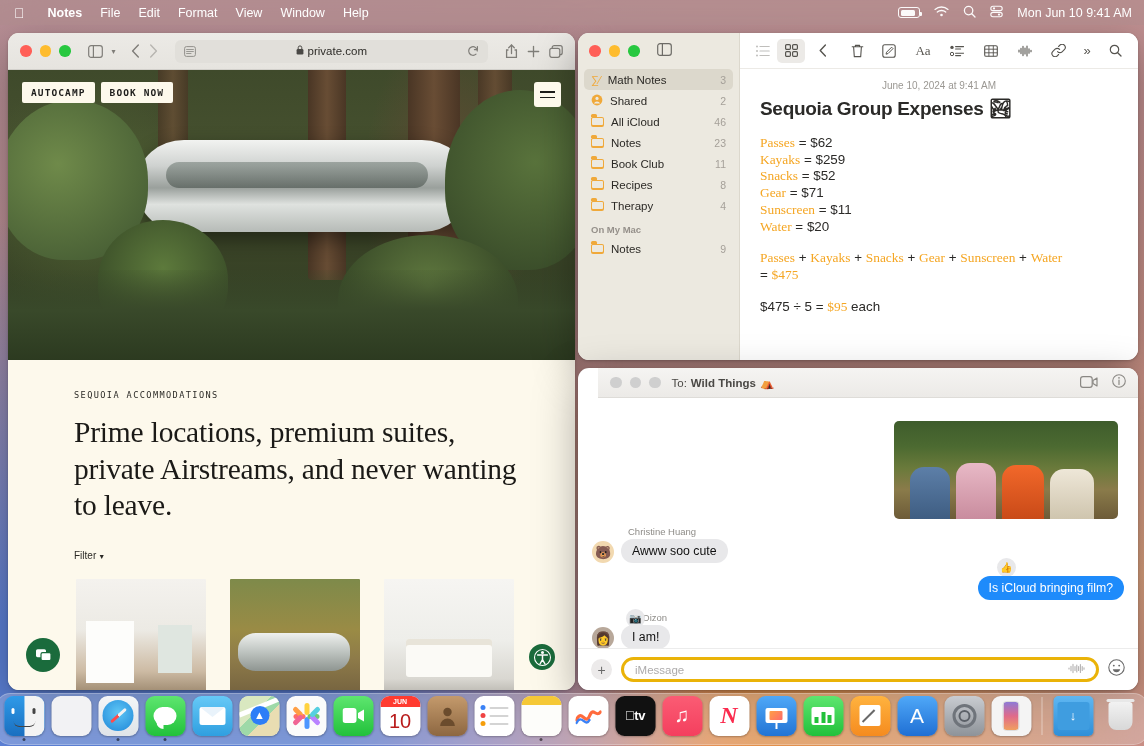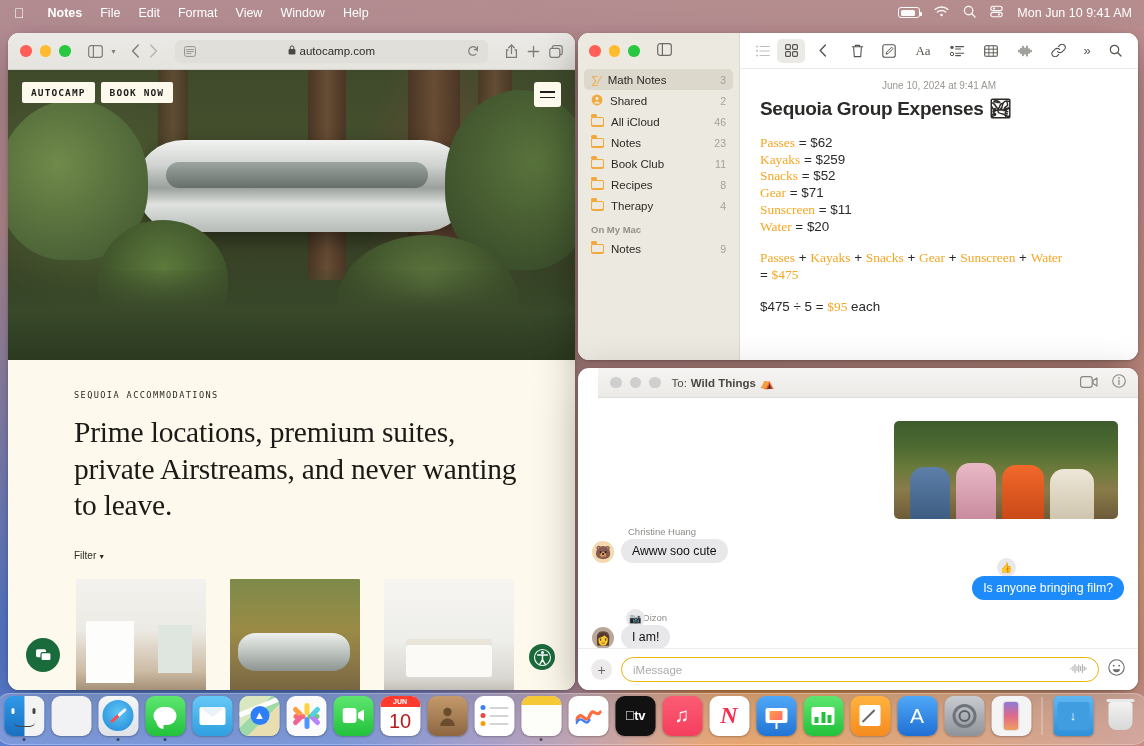--- a/index.html
+++ b/index.html
@@ -158,21 +158,21 @@
     display: flex; align-items: center; justify-content: center; font-size: 13px; overflow: hidden; }
   .bubble { background: #e8e8ea; color: #111; font-size: 12.3px; border-radius: 14px;
     padding: 5px 11px; max-width: 300px; position: relative; }
   .bubble.me { background: #1e8bfb; color: #fff; }
   .tapback { position: absolute; width: 19px; height: 19px; border-radius: 50%;
     background: #e8e8ea; display:flex; align-items:center; justify-content:center; font-size:10px; }
   #msg-input { height: 42px; display: flex; align-items: center; gap: 9px;
     padding: 0 13px; border-top: 1px solid #ececec; background: #fff; }
   #plus-btn { width: 21px; height: 21px; border-radius: 50%; background: #eceaea;
     display:flex; align-items:center; justify-content:center; color:#6a6a6a; font-size:14px; line-height:1; }
-  #imsg-field { flex: 1; height: 25px; border: 1px solid #eab308; border-radius: 13px;
+  #imsg-field { flex: 1; height: 25px; border: 3px solid #eab308; border-radius: 13px;
     display: flex; align-items: center; padding: 0 11px; font-size: 11.5px; color: #adabab; }
   #imsg-field .wave { margin-left: auto; color: #b3b1b1; }
 
   
   #dock { position: absolute; left: 50%; transform: translateX(-50%); bottom: 1px;
     height: 52px; padding: 3px 6px; display: flex; align-items: flex-end; gap: 4px;
     background: rgba(255,255,255,0.22); border: 1px solid rgba(255,255,255,0.25);
     border-radius: 15px; backdrop-filter: blur(22px); z-index: 400; }
   .dock-item { position: relative; width: 43px; display: flex; flex-direction: column; align-items: center; }
   .dock-icon { width: 40px; height: 40px; border-radius: 9px; overflow: hidden; position: relative;
@@ -252,21 +252,21 @@
             <path d="M2.6 3.5h6.8M2.6 5.5h6.8M2.6 7.5h4.4" stroke="#85837e" stroke-width=".9" stroke-linecap="round"></path>
           </svg>
       </span>
       <span class="lockrow">
         <span>
           <svg width="8" height="10" viewBox="0 0 8 10">
               <rect x=".6" y="4" width="6.8" height="5.4" rx="1.2" fill="#4a4845"></rect>
               <path d="M2.2 4V2.7a1.8 1.8 0 013.6 0V4" stroke="#4a4845" stroke-width="1" fill="none"></path>
             </svg>
         </span>
-        <span>autocamp.com</span>
+        <span>private.com</span>
       </span>
       <span class="reload sf-ic">
         <svg width="12" height="12" viewBox="0 0 12 12">
             <path d="M10.3 6a4.3 4.3 0 10-1.3 3.1" stroke="#6d6b66" stroke-width="1.2" fill="none" stroke-linecap="round"></path>
             <path d="M10.4 1.6v3h-3" stroke="#6d6b66" stroke-width="1.2" fill="none" stroke-linecap="round" stroke-linejoin="round"></path>
           </svg>
       </span>
     </div>
     <span class="sf-ic">
       <svg width="13" height="15" viewBox="0 0 13 15">
@@ -552,21 +552,21 @@
       <div class="sender">Christine Huang</div>
       <div class="bubble-row" style="margin-top:2px">
         <span class="avatar" style="background:#f2d9b0">🐻</span>
         <span class="bubble">Awww soo cute</span>
       </div>
     </div>
 
     <div style="position:absolute; right:14px; top:178px; text-align:right;">
       <div class="bubble-row" style="justify-content:flex-end; position:relative;">
         <span class="tapback" style="left:auto; right:108px; top:-18px;">👍</span>
-        <span class="bubble me">Is anyone bringing film?</span>
+        <span class="bubble me">Is iCloud bringing film?</span>
       </div>
     </div>
 
     <div style="position:absolute; left:14px; top:214px;">
       <div class="sender">Liz Dizon</div>
       <div class="bubble-row" style="margin-top:2px; position:relative;">
         <span class="avatar" style="background:#b8a89a">👩</span>
         <span class="bubble">I am!</span>
         <span class="tapback" style="left:34px; top:-16px;">📷</span>
       </div>

